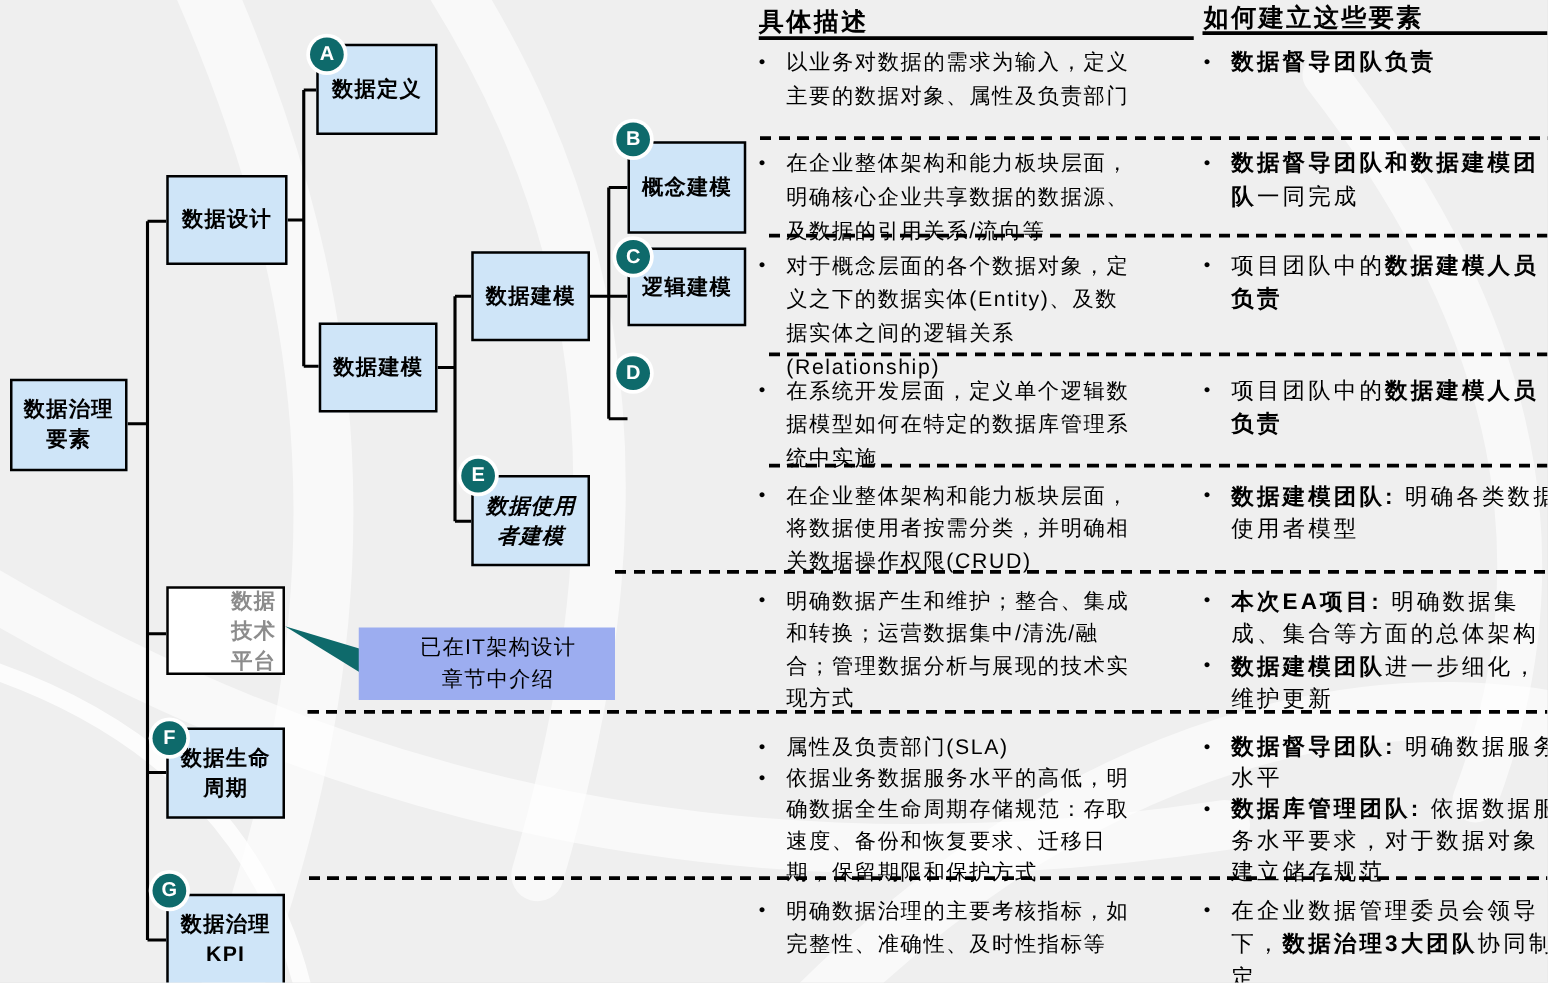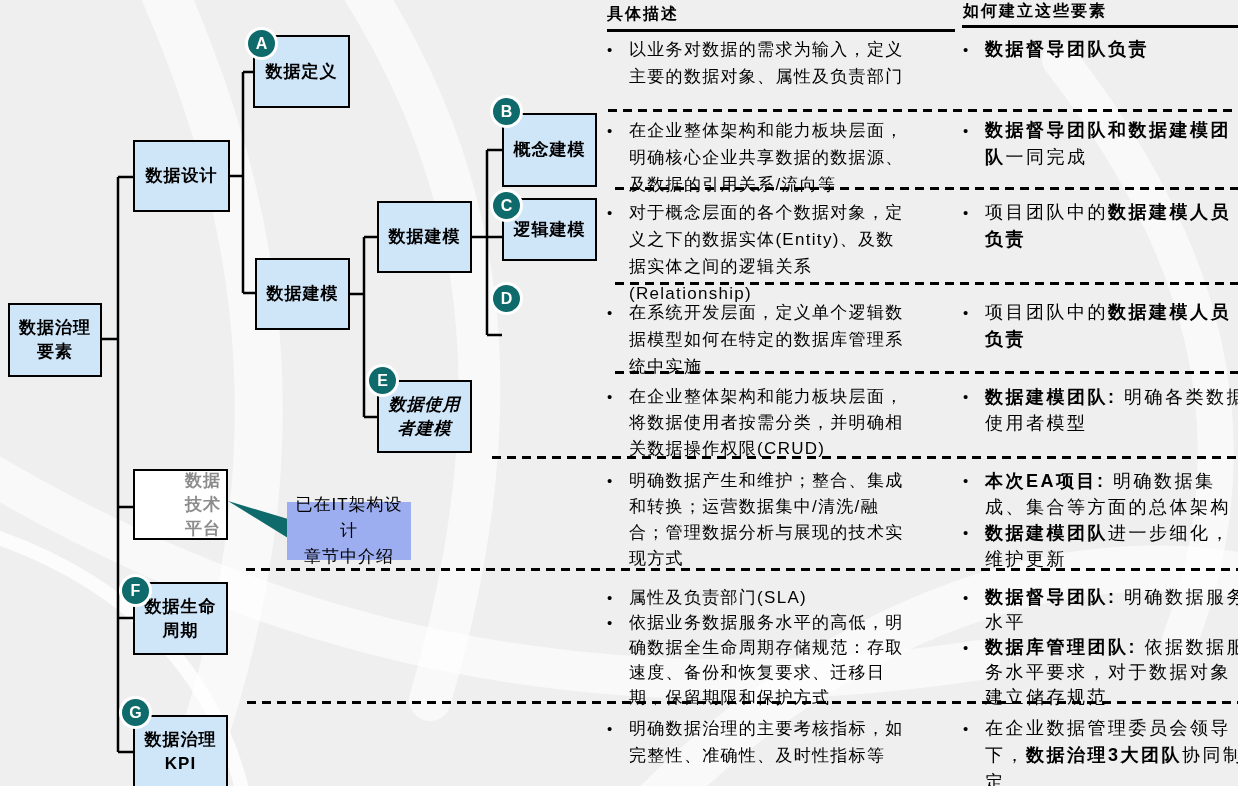--- a/index.html
+++ b/index.html
@@ -13,21 +13,21 @@
         box-sizing:border-box;letter-spacing:1px;}
   .node.white{background:#fff;color:#8c8c8c;}
   .badge{position:absolute;z-index:5;width:27px;height:27px;border-radius:50%;
          background:var(--badge);color:#fff;font-weight:700;font-size:16px;
          display:flex;align-items:center;justify-content:center;
          box-shadow:0 0 0 3px #fff, 0 1px 2px rgba(0,0,0,.4);}
   .callout-box{position:absolute;z-index:4;background:var(--callout-fill);
          display:flex;align-items:center;justify-content:center;text-align:center;
          font-size:17px;color:#000;line-height:26px;white-space:pre-line;letter-spacing:1px;}
   .callout-tri{position:absolute;z-index:4;}
-  .col-header{position:absolute;z-index:3;font-size:16px;font-weight:700;letter-spacing:2px;color:#000;}
+  .col-header{position:absolute;z-index:3;font-size:20px;font-weight:700;letter-spacing:2px;color:#000;}
   .rule{position:absolute;z-index:3;height:3px;background:#000;}
   .sep{position:absolute;z-index:3;height:3px;
        background:repeating-linear-gradient(90deg,#000 0 9px,transparent 9px 15px);}
   .cell{position:absolute;z-index:3;color:#000;}
   .cell .bullet{display:flex;}
   .cell .dot{flex:0 0 22px;font-size:15px;}
   .cell .bt{flex:1;}
   .desc-cell{font-size:17px;letter-spacing:1.3px;}
   .how-cell{font-size:18px;letter-spacing:2.5px;}
   .cell .b{font-weight:700;}
@@ -78,21 +78,21 @@
   <div class="badge" style="left:493px;top:98px;">B</div>
   <div class="badge" style="left:493px;top:192px;">C</div>
   <div class="badge" style="left:493px;top:285px;">D</div>
   <div class="badge" style="left:369px;top:367px;">E</div>
   <div class="badge" style="left:122px;top:577px;">F</div>
   <div class="badge" style="left:122px;top:699px;">G</div>
 
   <svg class="callout-tri" style="left:226px;top:498px;" width="64" height="44">
     <polygon points="2,3 62,21 62,40" fill="#0e6a6b"></polygon>
   </svg>
-  <div class="callout-box" style="left:287px;top:502px;width:124px;height:58px;">已在IT架构设计
+  <div class="callout-box" style="left:287px;top:502px;width:187px;height:58px;padding-left:18px;">已在IT架构设计
 章节中介绍</div>
 
   <div class="col-header" style="left:607px;top:4px;">具体描述</div>
   <div class="col-header" style="left:963px;top:1px;">如何建立这些要素</div>
   <div class="rule" style="left:607px;top:29px;width:348px;"></div>
   <div class="rule" style="left:962px;top:25px;width:276px;"></div>
 
   <div class="sep" style="left:608px;top:109px;width:630px;"></div>
   <div class="sep" style="left:615px;top:187px;width:623px;"></div>
   <div class="sep" style="left:615px;top:282px;width:623px;"></div>

